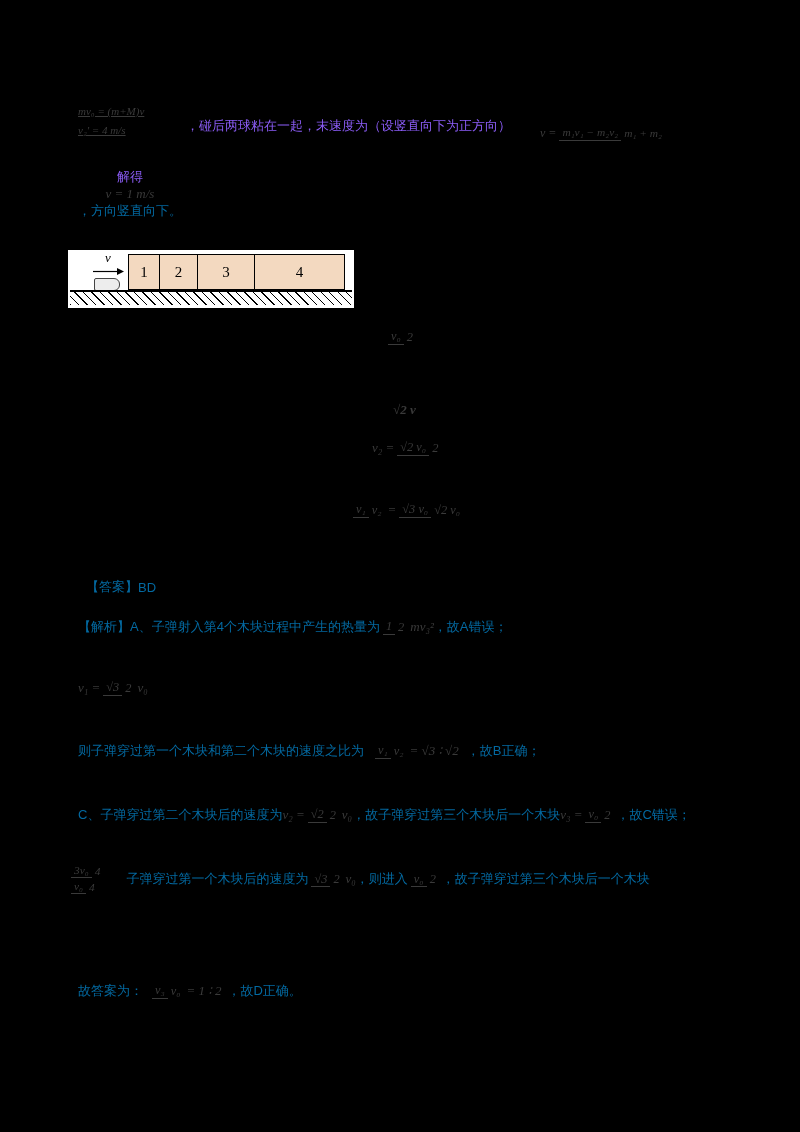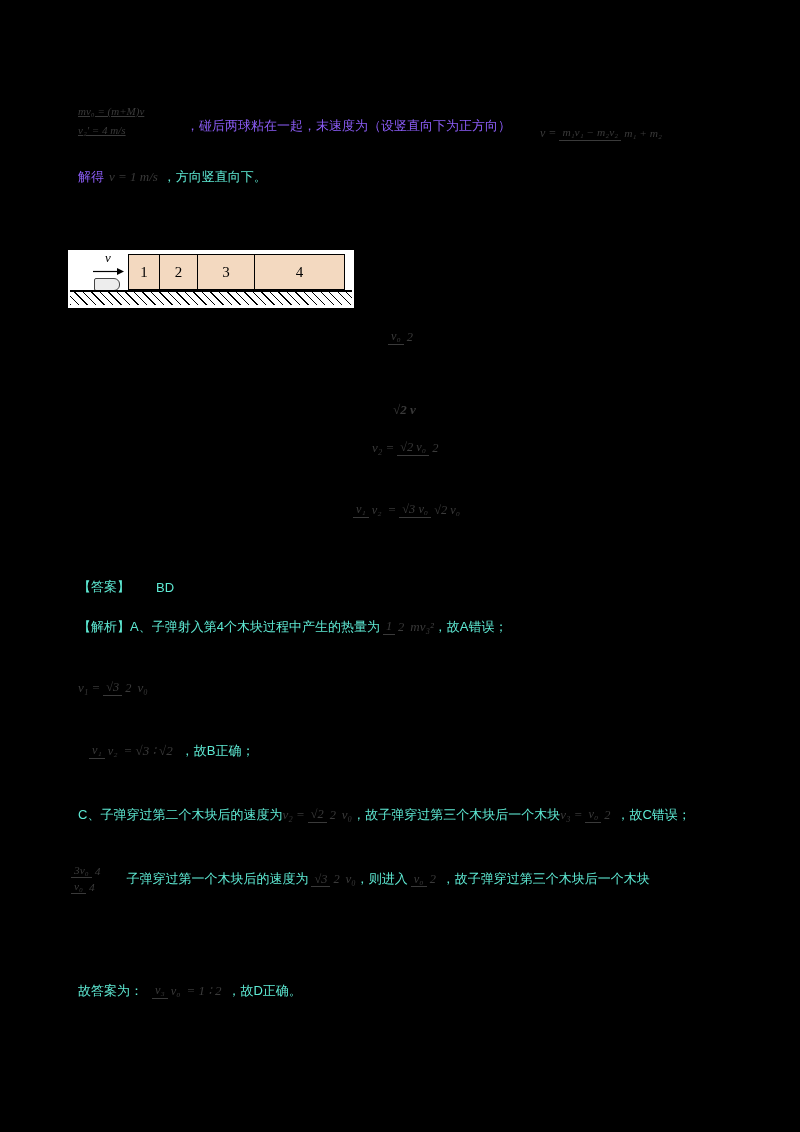--- a/index.html
+++ b/index.html
@@ -1,21 +1,21 @@
 <!DOCTYPE html>
 <html><head>
 <meta charset="utf-8">
 <style>
   html,body{margin:0;padding:0;background:#000;}
   .page{position:relative;width:800px;height:1132px;background:#000;overflow:hidden;
         font-family:"Liberation Sans","DejaVu Sans",sans-serif;font-size:13px;}
   .abs{position:absolute;}
   .row{display:flex;align-items:center;}
   .nowrap{white-space:nowrap;}
-  .red{color:#5eead4;}
+  .red{color:#0369a1;}
   .dark{color:#8b5cf6;}
   .faint{color:#3a3a3a;font-family:"Liberation Serif","DejaVu Serif",serif;font-style:italic;}
   .frac{display:inline-flex;flex-direction:row;align-items:center;line-height:1.15;
         font-size:0.95em;margin:0 3px;vertical-align:middle;}
   .frac .fnum{border-bottom:1px solid currentColor;padding:0 3px;}
   .frac .fden{padding:0 3px;}
   .sys{line-height:1.7;font-size:11px;text-decoration:underline;}
 
   
   .figure{position:absolute;left:68px;top:250px;width:286px;height:58px;background:#fff;}
@@ -49,21 +49,21 @@
   <div class="abs dark nowrap" style="left:186px;top:117px;">，碰后两球粘在一起，末速度为（设竖直向下为正方向）</div>
 
   <div class="abs faint row nowrap" style="left:540px;top:126px;font-size:12px;">
     <span>v =</span>
     <span class="frac">
       <span class="fnum">m₁v₁ − m₂v₂</span>
       <span class="fden">m₁ + m₂</span>
     </span>
   </div>
 
-  <div class="abs row nowrap" style="left:78px;top:168px;">
+  <div class="abs row nowrap" style="left:78px;top:168px;flex-direction:column;">
     <span class="dark">解得</span>
     <span class="faint" style="margin:0 5px;">v = 1 m/s</span>
     <span class="red">，方向竖直向下。</span>
   </div>
 
   <div class="figure">
     <div class="vind">
       <span class="vlabel">v</span>
       <svg width="32" height="9" viewBox="0 0 32 9">
         <line x1="1" y1="4.5" x2="25" y2="4.5" stroke="#000" stroke-width="1.2"></line>
@@ -102,21 +102,21 @@
       <span class="fnum">v₁</span>
       <span class="fden">v₂</span>
     </span>
     <span>=</span>
     <span class="frac">
       <span class="fnum">√3 v₀</span>
       <span class="fden">√2 v₀</span>
     </span>
   </div>
 
-  <div class="abs red row nowrap" style="left:78px;top:578px;gap:26px;">
+  <div class="abs red row nowrap" style="left:86px;top:578px;">
     <span>【答案】</span>
     <span>BD</span>
   </div>
 
   <div class="abs row nowrap" style="left:78px;top:618px;">
     <span class="red">【解析】A、子弹射入第4个木块过程中产生的热量为</span>
     <span class="faint row">
       <span class="frac">
         <span class="fnum">1</span>
         <span class="fden">2</span>
@@ -131,20 +131,21 @@
       <span>v₁ =</span>
       <span class="frac">
         <span class="fnum">√3</span>
         <span class="fden">2</span>
       </span>
       <span>v₀</span>
     </span>
   </div>
 
   <div class="abs row nowrap" style="left:78px;top:742px;">
+    <span class="red">则子弹穿过第一个木块和第二个木块的速度之比为</span>
     <span class="faint row" style="margin:0 8px;">
       <span class="frac">
         <span class="fnum">v₁</span>
         <span class="fden">v₂</span>
       </span>
       <span>= √3 ∶ √2</span>
     </span>
     <span class="red">，故B正确；</span>
   </div>
 

